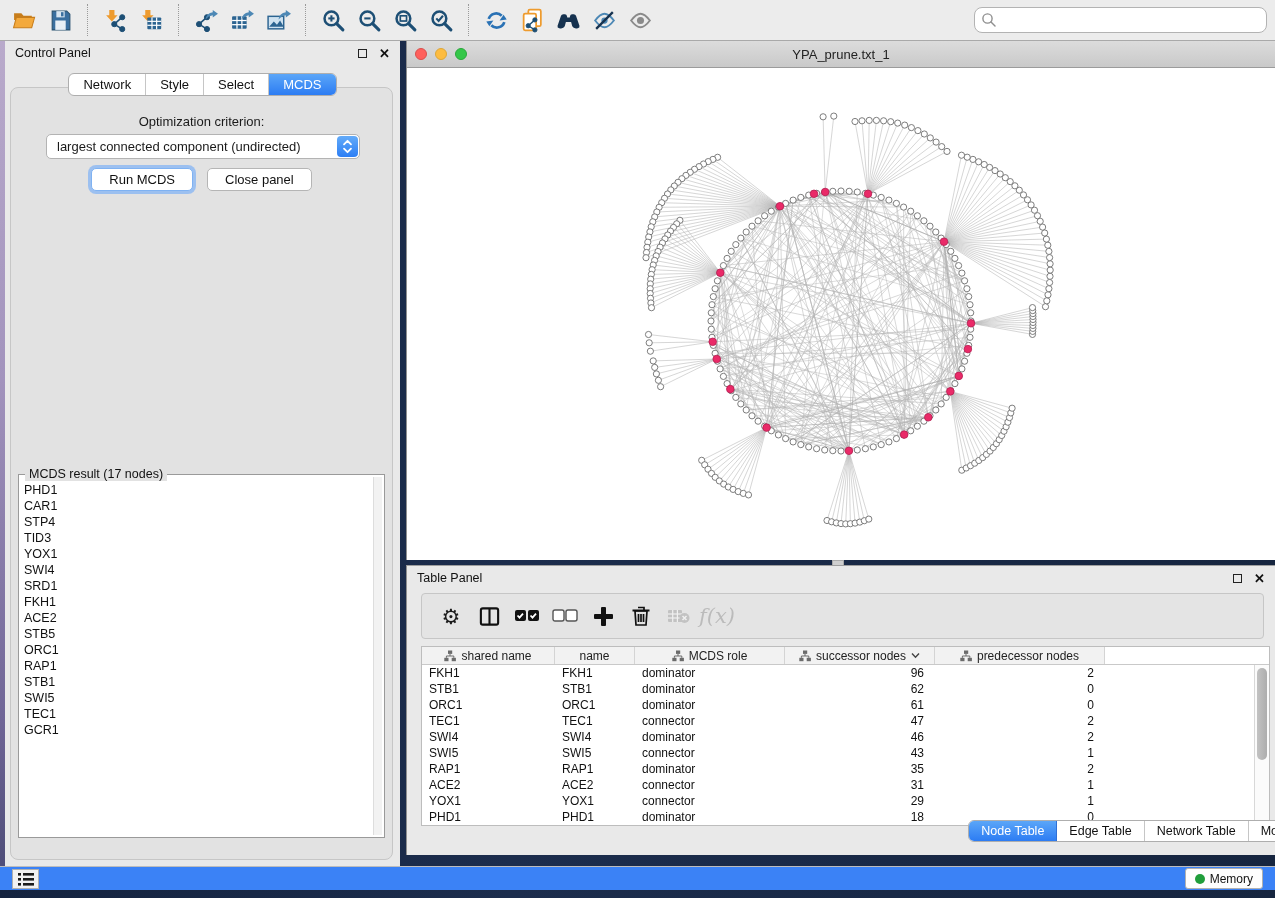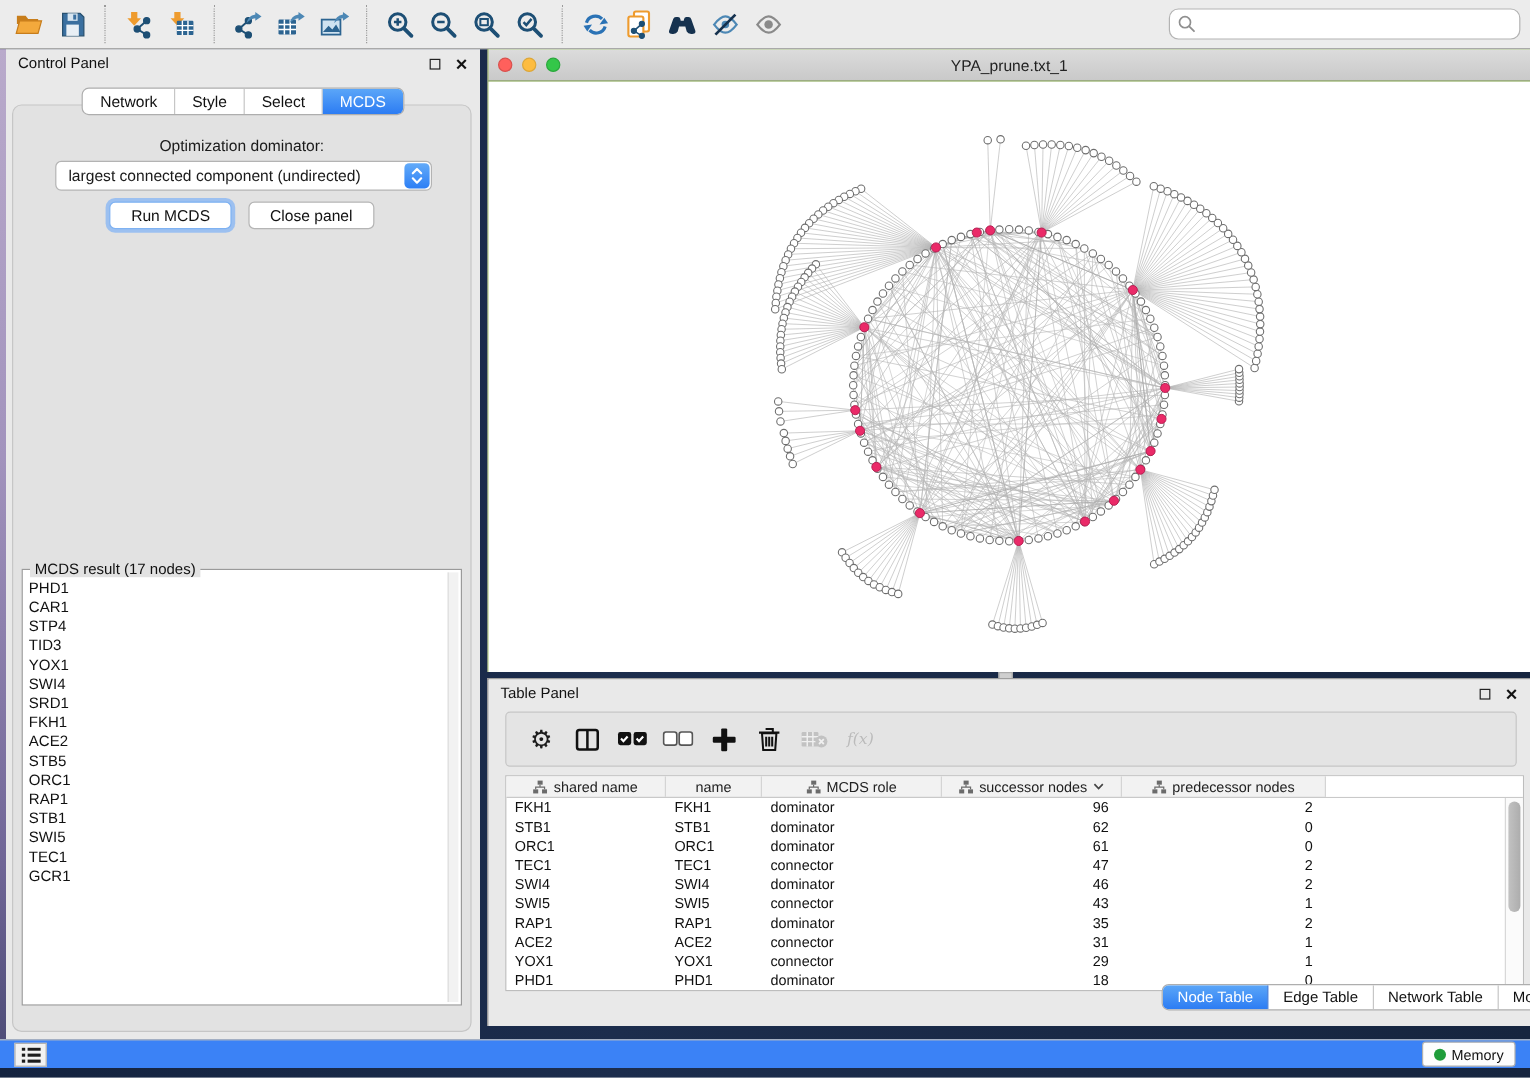--- a/index.html
+++ b/index.html
@@ -59,21 +59,21 @@
   .light.green { background:#34c749; border:1px solid #2aa83c; }
   .net-title { position:absolute; left:0; width:100%; text-align:center; font-size:13px; color:#222; }
   .net-canvas { position:absolute; left:0; top:27px; width:869px; height:492px; background:#fff; }
   
   .table-panel { position:absolute; left:406px; top:565px; width:869px; height:290px; background:#e9e9e9;
                  border-left:1px solid #8f8f8f; border-top:1px solid #9e9e9e; }
   .tp-toolbar { position:absolute; left:14px; top:27px; width:843px; height:46px; background:#e4e4e4;
                 border:1px solid #c6c6c6; border-radius:4px; display:flex; align-items:center; padding-left:12px; gap:4px; }
   .tp-icon { width:34px; height:34px; display:flex; align-items:center; justify-content:center; }
   .tp-icon.disabled { opacity:.45; }
-  .fx-glyph { font-family:"DejaVu Serif", serif; font-style:italic; font-size:13px; color:#8a8a8a; }
+  .fx-glyph { font-family:"DejaVu Serif", serif; font-style:italic; font-size:21px; color:#8a8a8a; }
   .gear-glyph { font-size:21px; color:#1c1c1c; line-height:1; }
   .tbl { position:absolute; left:14px; top:80px; width:849px; height:180px; background:#fff; border:1px solid #bdbdbd; }
   .tbl-head { display:flex; height:18px; background:#f2f2f2; border-bottom:1px solid #c9c9c9; }
   .th { display:flex; align-items:center; justify-content:center; gap:5px; border-right:1px solid #d4d4d4;
         font-size:12px; color:#222; overflow:hidden; }
   .th.filler { border-right:none; background:#fff; }
   .tbl-rows { position:absolute; left:0; top:18px; right:15px; bottom:0; overflow:hidden; }
   .tr { display:flex; height:16px; align-items:center; }
   .td { font-size:12px; color:#111; overflow:hidden; white-space:nowrap; }
   .td.l { padding-left:7px; } .td.num { text-align:right; padding-right:11px; }
@@ -269,21 +269,21 @@
 <div class="left-strip"></div>
 
 <div class="control-panel">
   <div class="panel-titlebar">
     <span>Control Panel</span>
     <span class="spacer"></span>
     <span class="float-glyph"></span>
     <span class="close-glyph">✕</span>
   </div>
   <div class="cp-inset">
-    <div class="opt-label">Optimization dominator:</div>
+    <div class="opt-label">Optimization criterion:</div>
     <div class="dropdown">
       <span class="dd-text">largest connected component (undirected)</span>
       <span class="dd-stepper">
         <svg width="13" height="15" viewBox="0 0 13 15">
             <path d="M3 5.4 L6.5 1.8 L10 5.4" fill="none" stroke="#fff" stroke-width="1.8" stroke-linecap="round" stroke-linejoin="round"></path>
             <path d="M3 9.6 L6.5 13.2 L10 9.6" fill="none" stroke="#fff" stroke-width="1.8" stroke-linecap="round" stroke-linejoin="round"></path>
           </svg>
       </span>
     </div>
     <div class="btn-row">

